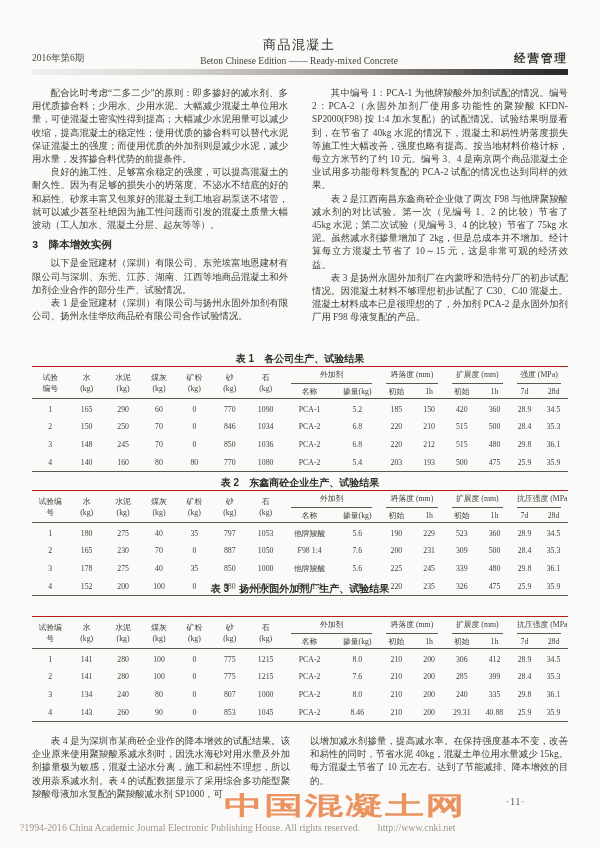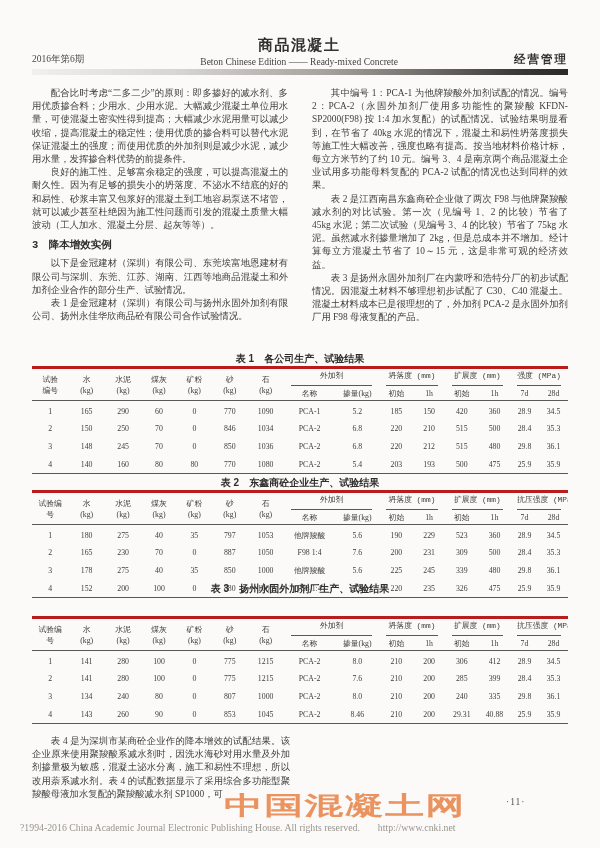--- a/index.html
+++ b/index.html
@@ -6,49 +6,49 @@
   html,body { width:600px; height:848px; }
   body { background:#fbfaf8; }
   .page { position:relative; width:600px; height:848px; background:#fbfaf8;
           font-family:"Liberation Serif","DejaVu Serif",serif; color:#3b3a38; overflow:hidden; }
 
   
   .header { position:absolute; top:36px; left:32px; width:536px;
             display:flex; justify-content:space-between; align-items:flex-end; }
   .issue { font-size:9.5px; color:#4a4844; padding-bottom:1px; }
   .head-center { text-align:center; }
-  .jcn { font-size:15px; font-weight:bold; letter-spacing:1.5px; color:#33312e; }
+  .jcn { font-size:13px; font-weight:normal; letter-spacing:1.5px; color:#33312e; }
   .jen { font-size:9.5px; margin-top:2px; color:#44423f; }
   .section { font-size:11.5px; font-weight:bold; letter-spacing:2px; color:#33312e; }
   .bar { position:absolute; top:69px; left:32px; width:536px; height:6px;
          background:linear-gradient(90deg,#f1f0ee 0%,#d6d4d1 28%,#a5a19d 55%,#6b6764 75%,#3b3a38 90%,#2a2928 100%); }
 
   
   .cols { position:absolute; top:87px; left:32px; width:536px; height:264px;
           display:flex; gap:24px; overflow:hidden; }
   .col { width:258px; font-size:9.4px; line-height:13.2px; text-align:justify; color:#3d3c39; }
   .col p { text-indent:2em; }
   .h3 { font-weight:bold; font-size:10.5px; margin:7px 0 5px 0;
         font-family:Liberation Mono, monospace; color:#2f2e2b; }
 
   
   .table-title { position:absolute; left:32px; width:536px; text-align:center; font-weight:bold;
                  font-size:10px; font-family:"Liberation Sans","DejaVu Sans",sans-serif; color:#302f2c; }
   #t1-title { top:352px;text-align:center; } #t2-title { top:476px; } #t3-title { top:582px; }
   table.t { position:absolute; left:32px; width:536px; border-collapse:separate; border-spacing:0;
             table-layout:fixed; font-size:7.8px; color:#3e3d3a;
-            border-top:3px solid #b91c1c; border-bottom:1px solid #5a5853; }
+            border-top:1px solid #b91c1c; border-bottom:1px solid #5a5853; }
   #t1 { top:366px; } #t2 { top:490px; } #t3 { top:616px; }
   .t th, .t td { text-align:center; vertical-align:middle; font-weight:normal;
                  white-space:nowrap; overflow:hidden; }
   .t thead th { font-size:7.8px; line-height:11.5px; padding:2px 0 1px;
                 border-bottom:1px solid #5a5853; }
   .t thead th.grp { border-bottom:none; padding-bottom:0; }
   .t thead th.grp span { display:block; margin:0 7px; padding-bottom:2px;
-                         border-bottom:1px solid #5a5853;font-family:Liberation Mono, monospace; }
+                         border-bottom:1px solid #5a5853; }
   .t tbody td { height:18px; padding:1px 0; }
   .t tbody tr:first-child td { padding-top:4px; }
 
   
   .bcols { position:absolute; top:735px; left:32px; width:536px; display:flex; gap:20px; }
   .bcols .col p.noindent { text-indent:0; }
 
   
   .watermark { position:absolute; left:224px; top:789px; white-space:nowrap;
                font-family:"Liberation Sans","DejaVu Sans",sans-serif; font-weight:bold;
@@ -457,20 +457,23 @@
           <td>25.9</td>
           <td>35.9</td>
         </tr>
       </tbody>
     </table>
 
   <div class="bcols">
     <div class="col">
       <p>表 4 是为深圳市某商砼企业作的降本增效的试配结果。该企业原来使用聚羧酸系减水剂时，因洗水海砂对用水量及外加剂掺量极为敏感，混凝土泌水分离，施工和易性不理想，所以改用萘系减水剂。表 4 的试配数据显示了采用综合多功能型聚羧酸母液加水复配的聚羧酸减水剂 SP1000，可</p>
     </div>
+    <div class="col">
+      <p class="noindent">以增加减水剂掺量，提高减水率。在保持强度基本不变，改善和易性的同时，节省水泥 40kg，混凝土单位用水量减少 15kg。每方混凝土节省了 10 元左右。达到了节能减排、降本增效的目的。</p>
+    </div>
   </div>
 
   <div class="watermark" style="color: rgb(232, 133, 75);">中国混凝土网</div>
   <div class="pagenum">·11·</div>
 
   <div class="footer">
     <span>?1994-2016 China Academic Journal Electronic Publishing House. All rights reserved.</span><span class="url">http://www.cnki.net</span>
   </div>
 
 </div>

